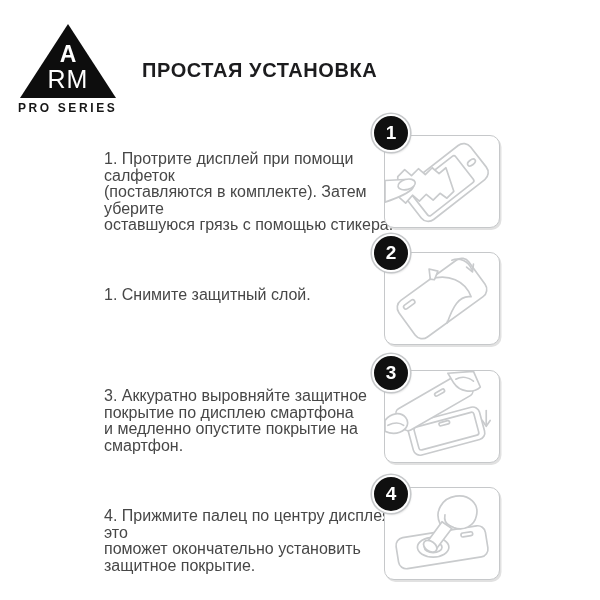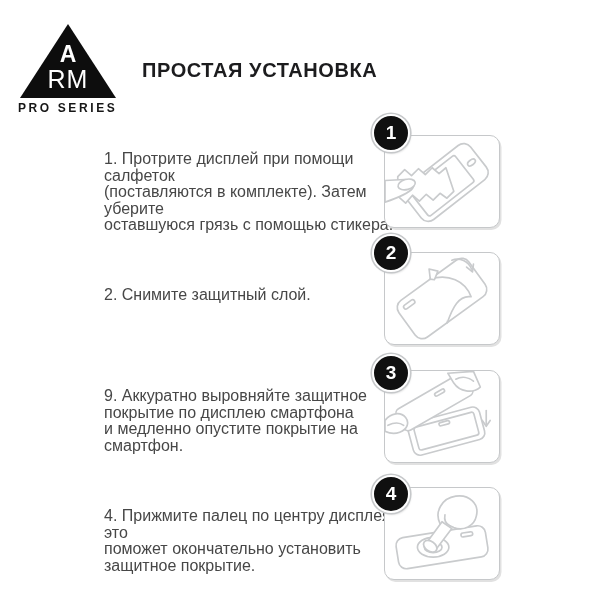--- a/index.html
+++ b/index.html
@@ -68,22 +68,22 @@
       <div class="logo-rm">RM</div>
     </div>
     <div class="logo-sub">PRO SERIES</div>
   </div>
 
   <div class="title">ПРОСТАЯ УСТАНОВКА</div>
 
   <p class="step-text" id="t1">1. Протрите дисплей при помощи салфеток
 (поставляются в комплекте). Затем уберите
 оставшуюся грязь с помощью стикера.</p>
-  <p class="step-text" id="t2">2. Снимите защитный слой.</p>
-  <p class="step-text" id="t3">9. Аккуратно выровняйте защитное
+  <p class="step-text" id="t2">1. Снимите защитный слой.</p>
+  <p class="step-text" id="t3">3. Аккуратно выровняйте защитное
 покрытие по дисплею смартфона
 и медленно опустите покрытие на смартфон.</p>
   <p class="step-text" id="t4">4. Прижмите палец по центру дисплея - это
 поможет окончательно установить
 защитное покрытие.</p>
 
   <div class="badge" id="b1">1</div>
   <div class="badge" id="b2">2</div>
   <div class="badge" id="b3">3</div>
   <div class="badge" id="b4">4</div>

